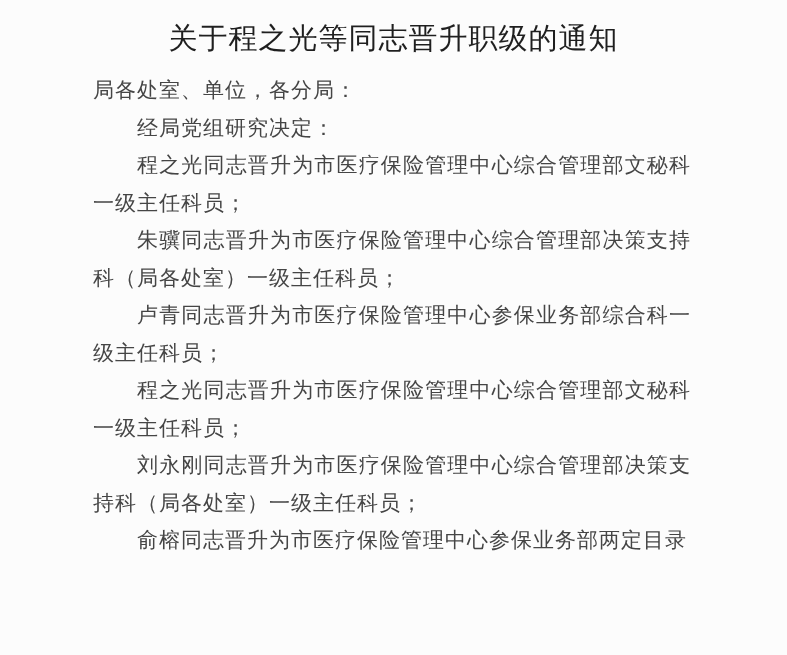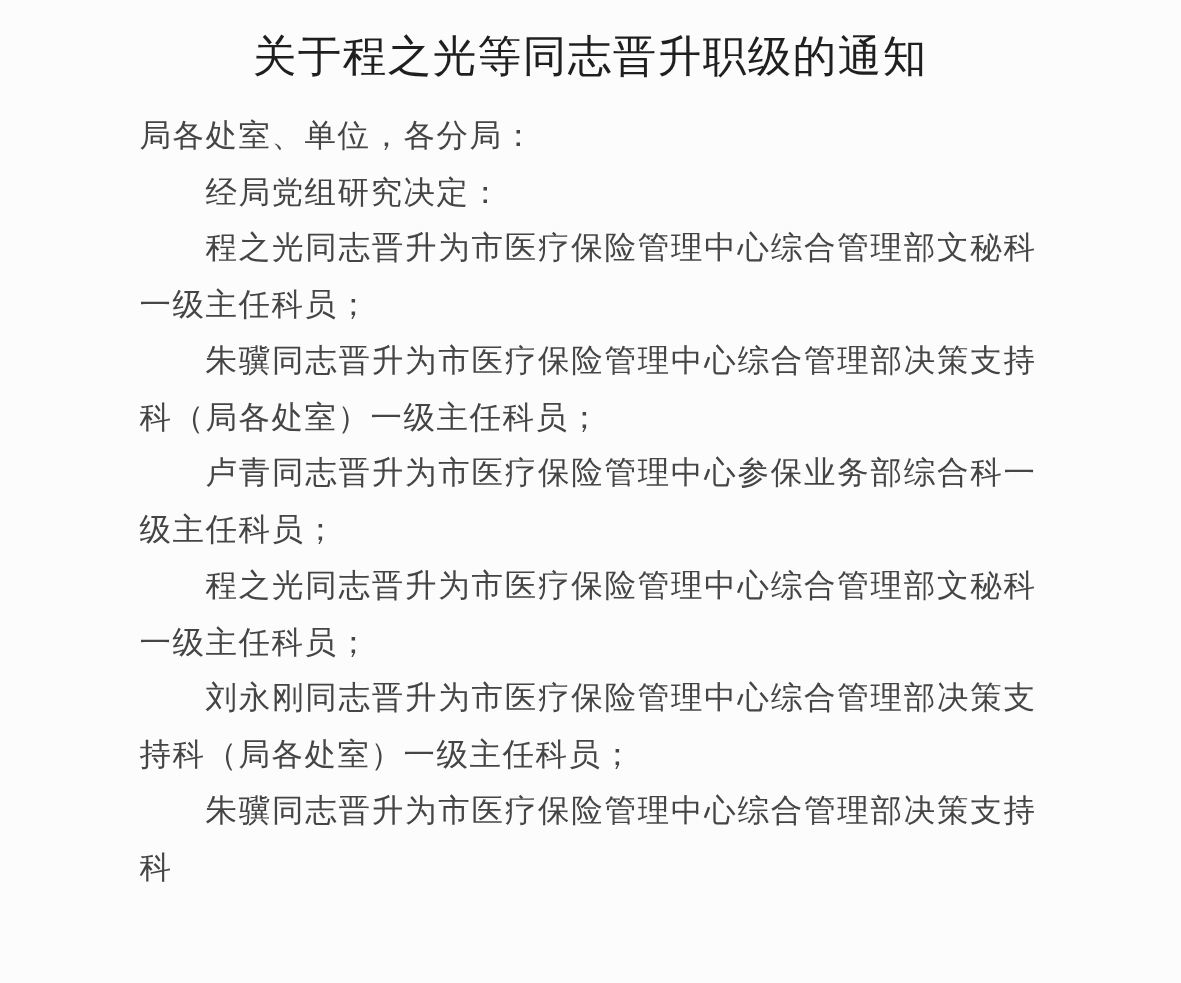--- a/index.html
+++ b/index.html
@@ -57,15 +57,15 @@
   <h1 class="doc-title">关于程之光等同志晋升职级的通知</h1>
   <div class="doc-body">
 
   <p class="no-indent">局各处室、单位，各分局：</p>
       <p>经局党组研究决定：</p>
       <p>程之光同志晋升为市医疗保险管理中心综合管理部文秘科一级主任科员；</p>
       <p>朱骥同志晋升为市医疗保险管理中心综合管理部决策支持科（局各处室）一级主任科员；</p>
       <p>卢青同志晋升为市医疗保险管理中心参保业务部综合科一级主任科员；</p>
       <p>程之光同志晋升为市医疗保险管理中心综合管理部文秘科一级主任科员；</p>
       <p>刘永刚同志晋升为市医疗保险管理中心综合管理部决策支持科（局各处室）一级主任科员；</p>
-      <p>朱骥同志晋升为市医疗保险管理中心综合管理部决策支持科</p>
+      <p>俞榕同志晋升为市医疗保险管理中心参保业务部两定目录</p>
     </div>
 </div>
 
 </body></html>

